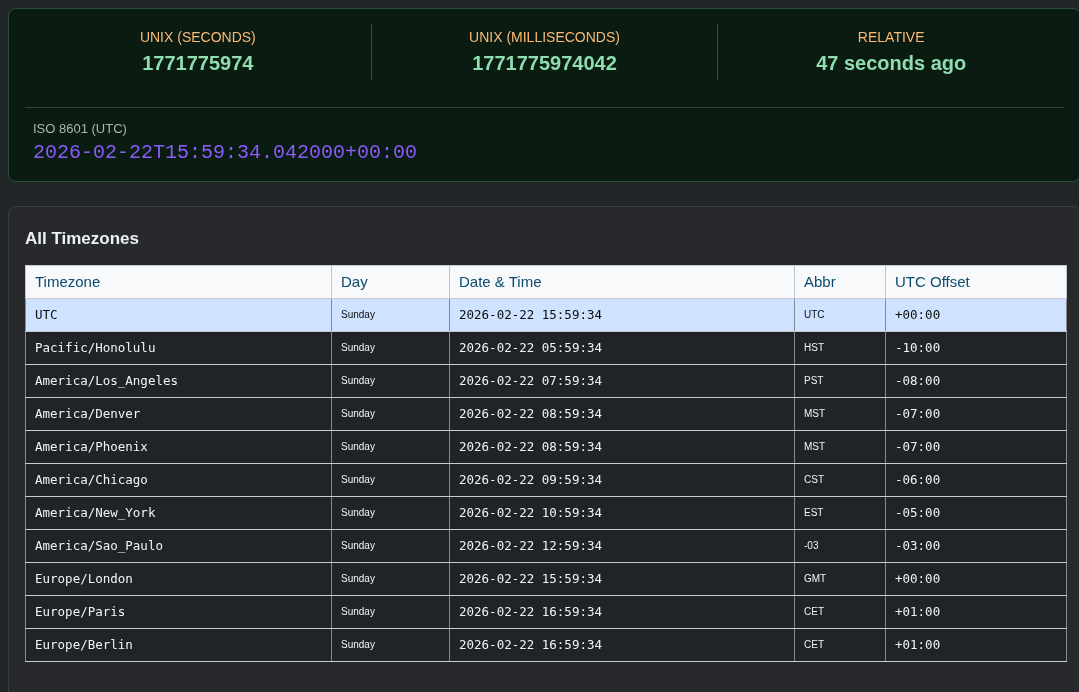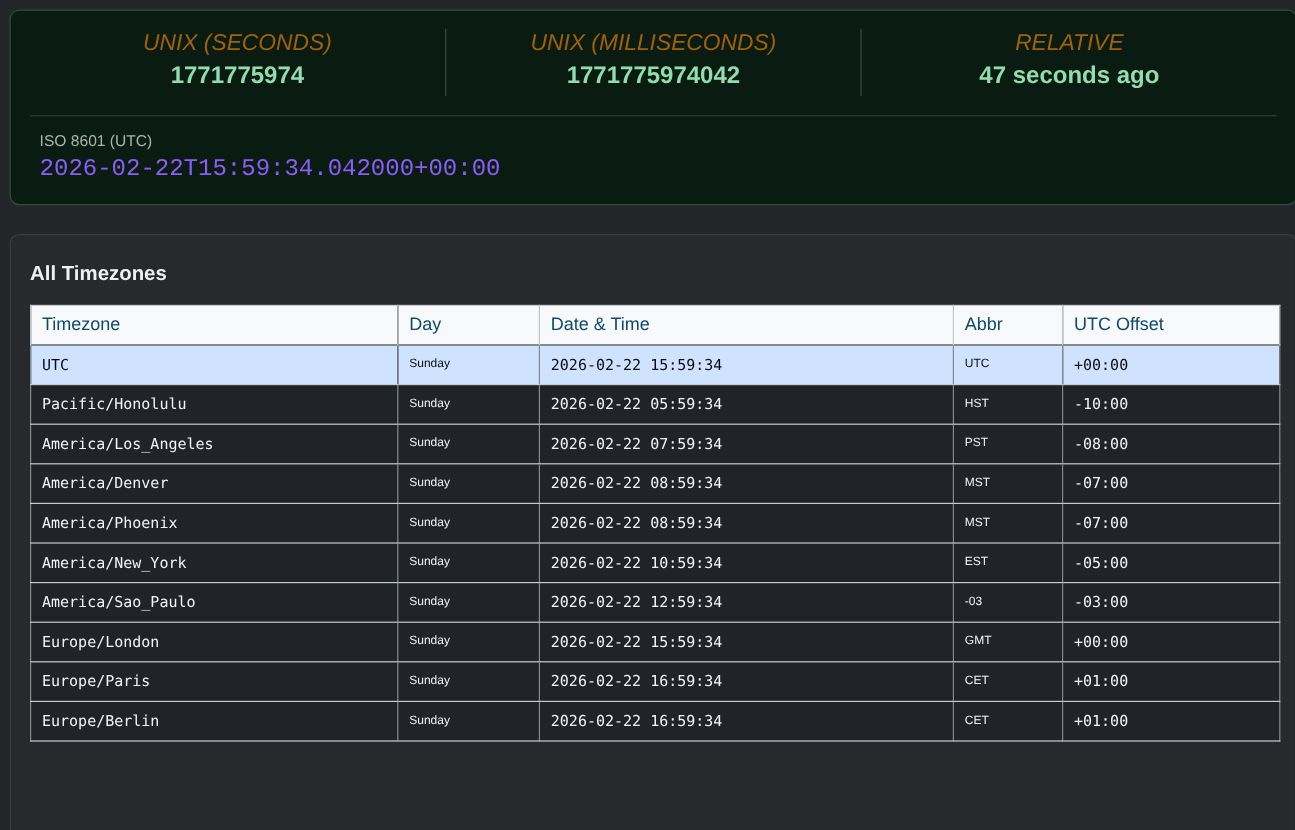--- a/index.html
+++ b/index.html
@@ -15,41 +15,40 @@
     margin: 8px 0 0 8px;
     width: 1073px;
     background: #0a1b11;
     border: 1px solid #29503a;
     border-radius: 8px;
     padding: 15px 16px 16px 16px;
   }
   .converter-grid { display: flex; align-items: center; }
   .conv-col { flex: 1 1 0; text-align: center; }
   .conv-label {
-    color: #a16207;
-    font-size: 19px;
+    color: #fdba74;
+    font-size: 14px;
     line-height: 18px;
     margin-bottom: 3px;
-    font-style: italic;
   }
   .conv-value {
     color: #90ddb0;
     font-size: 20px;
     font-weight: 700;
     line-height: 28px;
   }
   .v-divider {
     width: 1px;
     height: 56px;
     background: #3a4e41;
     flex: 0 0 1px;
   }
   .iso-section {
     border-top: 1px solid #2b4234;
-    margin-top: 16px;
+    margin-top: 27px;
     padding: 12px 8px 2px 8px;
   }
   .iso-label {
     color: #a9b6ae;
     font-size: 13px;
     line-height: 18px;
     margin-bottom: 5px;
   }
   .iso-value {
     color: #8b5cf6;
@@ -183,20 +182,27 @@
           <td class="mono">-07:00</td>
         </tr>
         <tr class="row-dark">
           <td class="mono">America/Phoenix</td>
           <td>Sunday</td>
           <td class="mono">2026-02-22 08:59:34</td>
           <td>MST</td>
           <td class="mono">-07:00</td>
         </tr>
         <tr class="row-dark">
+          <td class="mono">America/Chicago</td>
+          <td>Sunday</td>
+          <td class="mono">2026-02-22 09:59:34</td>
+          <td>CST</td>
+          <td class="mono">-06:00</td>
+        </tr>
+        <tr class="row-dark">
           <td class="mono">America/New_York</td>
           <td>Sunday</td>
           <td class="mono">2026-02-22 10:59:34</td>
           <td>EST</td>
           <td class="mono">-05:00</td>
         </tr>
         <tr class="row-dark">
           <td class="mono">America/Sao_Paulo</td>
           <td>Sunday</td>
           <td class="mono">2026-02-22 12:59:34</td>

